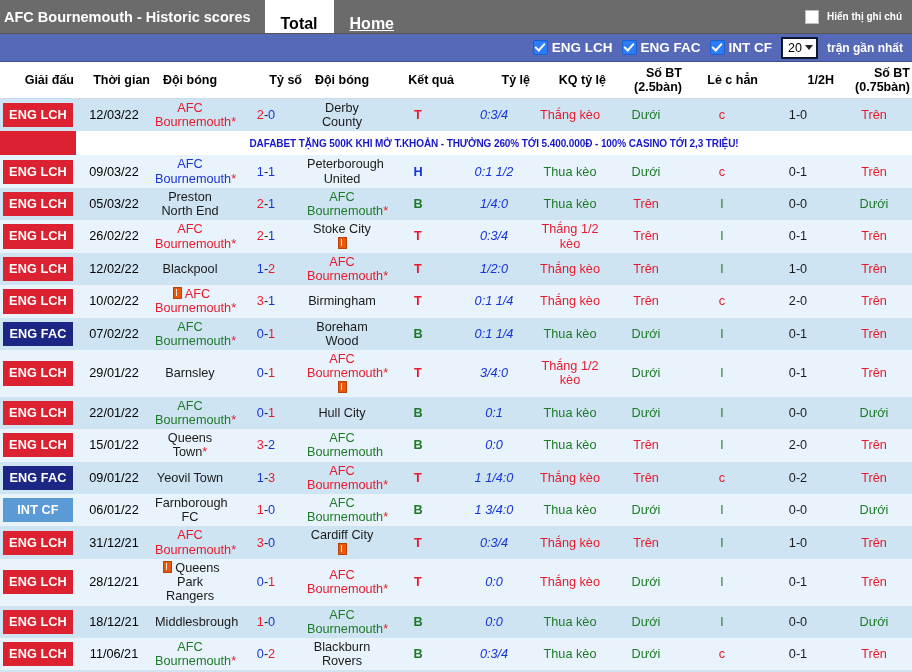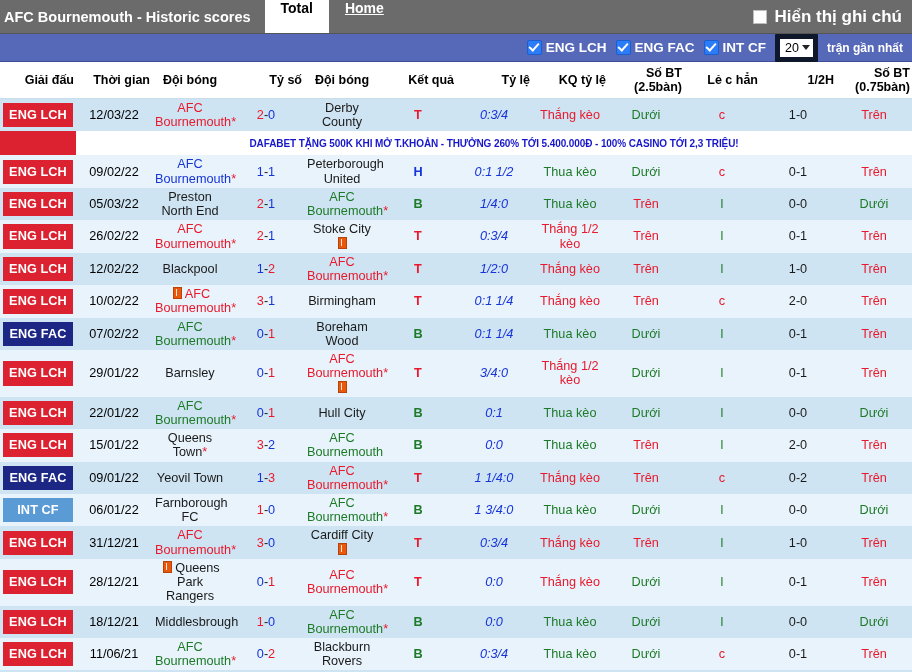--- a/index.html
+++ b/index.html
@@ -14,28 +14,28 @@
   
   .topbar{
     height:33px;background:#6b6b6b;display:flex;align-items:stretch;
     border-bottom:1px solid #555;flex:0 0 auto;
   }
   .topbar-title{
     color:#fff;font-size:14.5px;font-weight:bold;
     display:flex;align-items:center;padding:0 14px 0 4px;white-space:nowrap;
   }
   .tab{
-    display:flex;align-items:flex-start;padding:0 16px;font-size:14px;font-weight:bold;
+    display:flex;align-items:flex-end;padding:0 16px;font-size:16px;font-weight:bold;
     color:#fff;white-space:nowrap;
   }
   .tab.active{background:#ffffff;color:#000;}
   .tab.link{color:#ffffff;text-decoration:underline;}
   .topbar-spacer{flex:1 1 auto;}
   .note-toggle{
-    display:flex;align-items:center;gap:8px;color:#fff;font-size:17px;font-weight:bold;
+    display:flex;align-items:center;gap:8px;color:#fff;font-size:10px;font-weight:bold;
     padding-right:10px;white-space:nowrap;
   }
   .cbox{
     width:12px;height:12px;background:#fff;border:1px solid #bdbdbd;display:inline-block;
     flex:0 0 auto;
   }
 
   
   .filterbar{
     height:27px;background:#5668b8;display:flex;align-items:center;justify-content:flex-end;
@@ -47,21 +47,21 @@
     width:13px;height:13px;background:#2b7cf6;border:1px solid #1a5fd0;border-radius:2px;
     display:flex;align-items:center;justify-content:center;flex:0 0 auto;
     position:relative;
   }
   .cbox-on:after{
     content:"";position:absolute;left:3px;top:0px;width:4px;height:8px;
     border:solid #fff;border-width:0 2px 2px 0;transform:rotate(42deg);
   }
   .count-select{
     display:flex;align-items:center;gap:3px;background:#fff;color:#000;
-    border:5px solid #0f172a;border-radius:1px;height:18px;padding:0 3px 0 5px;
+    border:2px solid #0f172a;border-radius:1px;height:18px;padding:0 3px 0 5px;
     font-size:12.5px;font-weight:normal;
   }
   .caret{width:0;height:0;border-left:4px solid transparent;border-right:4px solid transparent;border-top:5px solid #222;}
   .trailing{color:#fff;font-size:12px;font-weight:bold;}
 
   
   .tablewrap{flex:1 1 auto;overflow:hidden;background:#fff;}
   table.grid{width:912px;border-collapse:collapse;table-layout:fixed;}
   table.grid th{
     background:#ffffff;color:#000;font-size:12.5px;font-weight:bold;
@@ -191,21 +191,21 @@
             <td class="bt075 cRed">Trên</td>
           </tr>
           <tr class="adrow">
             <td class="adleague"></td>
             <td colspan="11">DAFABET TẶNG 500K KHI MỞ T.KHOẢN - THƯỞNG 260% TỚI 5.400.000Đ - 100% CASINO TỚI 2,3 TRIỆU!</td>
           </tr>
           <tr class="r-even">
             <td class="league">
               <span class="lg lg-lch">ENG LCH</span>
             </td>
-            <td class="date">09/02/22</td>
+            <td class="date">09/03/22</td>
             <td class="home"><span class="cBlue">AFC Bournemouth</span><span class="star">*</span></td>
             <td class="score"><span class="cBlue">1</span><span class="cBlack">-</span><span class="cBlue">1</span></td>
             <td class="away"><span class="cBlack">Peterborough United</span></td>
             <td class="res cBlue">H</td>
             <td class="odds cBlue">0:1 1/2</td>
             <td class="kq cGreen">Thua kèo</td>
             <td class="bt25 cGreen">Dưới</td>
             <td class="lec cRed">c</td>
             <td class="hh cBlack">0-1</td>
             <td class="bt075 cRed">Trên</td>

